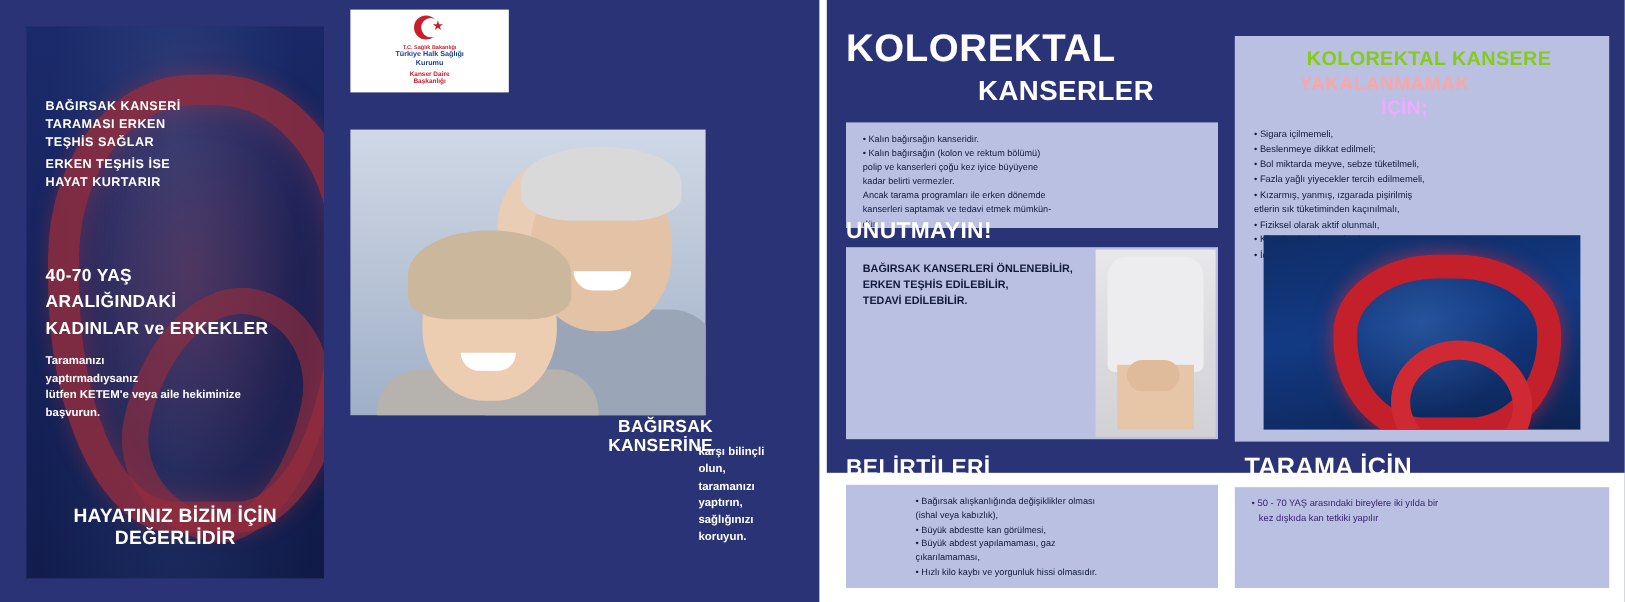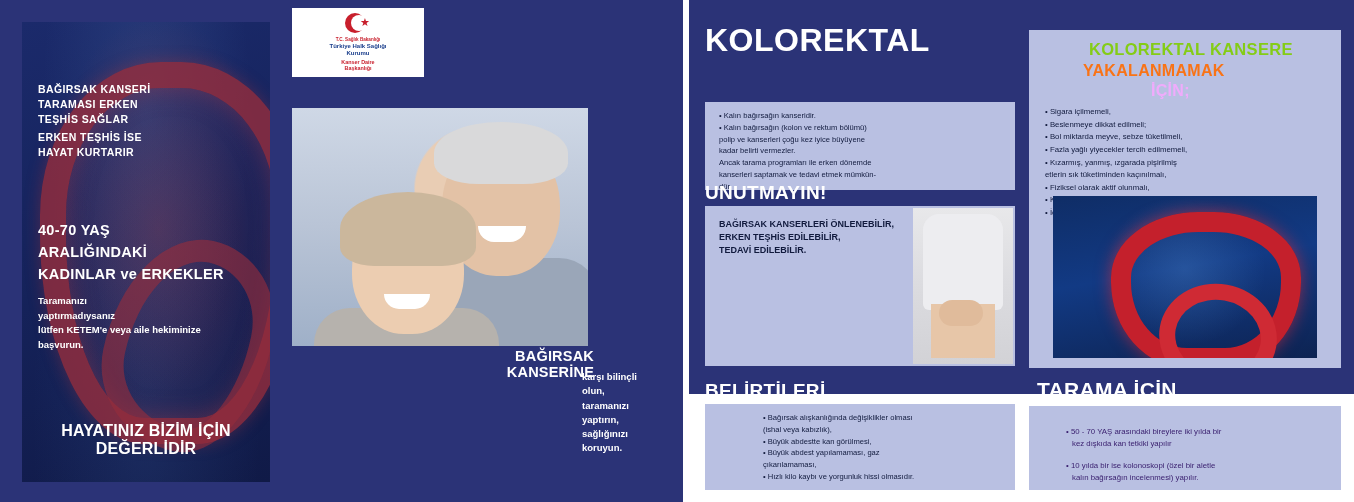--- a/index.html
+++ b/index.html
@@ -162,21 +162,21 @@
   }
   .w-shirt{position:absolute;left:10px;top:6px;width:80px;height:96px;background:#ededf0;border-radius:16px 16px 6px 6px;}
   .w-skin{position:absolute;left:18px;top:96px;width:64px;height:54px;background:#e7c6a8;}
   .w-hand{position:absolute;left:26px;top:92px;width:44px;height:26px;background:#e0bb9b;border-radius:14px;}
 
   
   .hdr-b1{
     position:absolute;left:30px;top:30px;color:#84cc16;font-size:16.5px;font-weight:bold;letter-spacing:.3px;margin-left:36px;
   }
   .hdr-b2{
-    position:absolute;left:60px;top:52px;color:#f97316;font-size:16px;font-weight:bold;letter-spacing:.3px;
+    position:absolute;left:60px;top:52px;color:#fca5a5;font-size:16px;font-weight:bold;letter-spacing:.3px;
   }
   .hdr-b3{
     position:absolute;left:128px;top:72px;color:#f0abfc;font-size:16px;font-weight:bold;letter-spacing:.3px;
   }
   .panelB1{left:6px;top:20px;width:312px;height:338px;}
   .panelB2{left:6px;top:396px;width:312px;height:84px;}
 
   .b-list{
     position:absolute;left:22px;top:96px;width:280px;color:#111a3d;font-size:7.8px;line-height:1.62;
   }
@@ -196,21 +196,21 @@
     border:16px solid #cf2a34;border-radius:50%;transform:rotate(10deg);
   }
   .b-torso{
     position:absolute;left:40px;top:4px;width:184px;height:156px;
     background:radial-gradient(ellipse at 50% 45%, rgba(90,150,220,.28), rgba(0,0,0,0) 62%);
   }
   .tarama-hdr{
     position:absolute;left:14px;top:368px;color:#ffffff;font-size:21px;font-weight:bold;letter-spacing:.3px;
   }
   .tarama-text{
-    position:absolute;left:20px;top:416px;width:288px;color:#3b2170;font-size:7.8px;line-height:1.6;margin-left:23px;
+    position:absolute;left:20px;top:404px;width:288px;color:#3b2170;font-size:7.8px;line-height:1.6;
   }
   .tarama-text .li{text-indent:-6px;padding-left:6px;}
   .tarama-text .gap{height:9px;}
 </style>
 </head>
 <body>
 
 <div class="page">
 
   <div class="left-sheet">
@@ -269,20 +269,21 @@
 koruyun.</div>
     </div>
   </div>
 
   <div class="gutter"></div>
 
   <div class="right-sheet">
 
     <div class="col-a">
       <div class="hdr-kolorektal">KOLOREKTAL</div>
+      <div class="hdr-kanserler">KANSERLER</div>
 
       <div class="box lav panel1">
         <div class="body-text" style="white-space:pre-line;">• Kalın bağırsağın kanseridir.
 • Kalın bağırsağın (kolon ve rektum bölümü)
 polip ve kanserleri çoğu kez iyice büyüyene
 kadar belirti vermezler.
 Ancak tarama programları ile erken dönemde
 kanserleri saptamak ve tedavi etmek mümkün-
 dür.</div>
       </div>
@@ -330,18 +331,16 @@
         <div class="b-torso"></div>
         <div class="b-colon"></div>
       </div>
 
       <div class="tarama-hdr">TARAMA İÇİN</div>
       <div class="box lav panelB2"></div>
       <div class="tarama-text">
         <div class="li" style="white-space:pre-line;">• 50 - 70 YAŞ arasındaki bireylere iki yılda bir
 kez dışkıda kan tetkiki yapılır</div>
         <div class="gap"></div>
-        <div class="li" style="white-space:pre-line;">• 10 yılda bir ise kolonoskopi (özel bir aletle
-kalın bağırsağın incelenmesi) yapılır.</div>
       </div>
     </div>
   </div>
 </div>
 
 </body></html>

